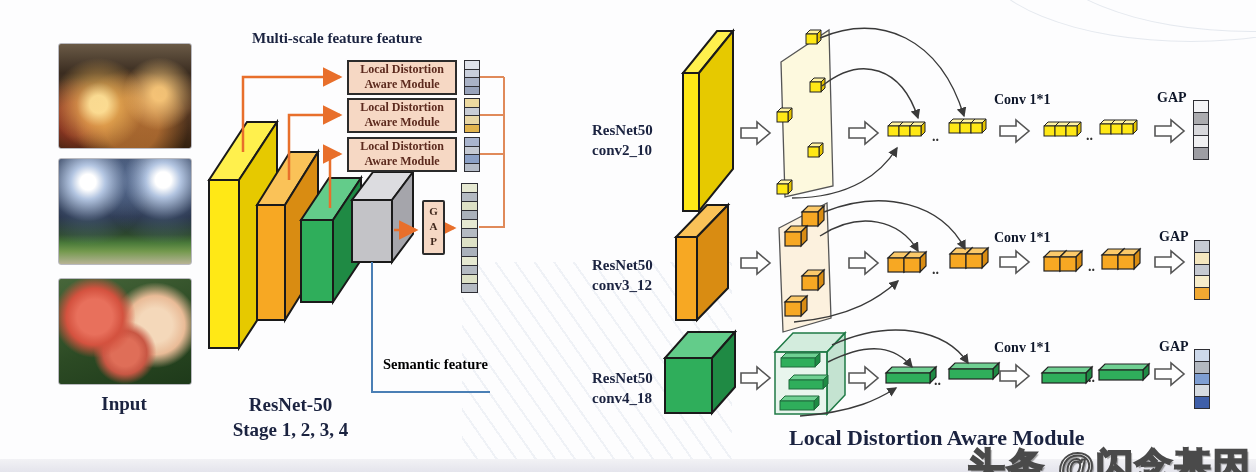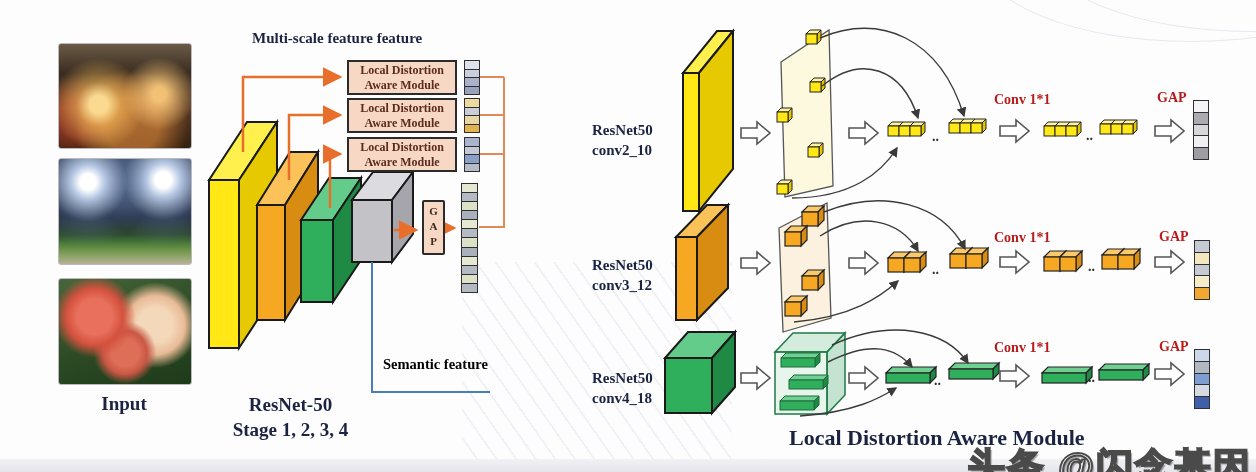--- a/index.html
+++ b/index.html
@@ -2,29 +2,29 @@
 <html><head>
 <meta charset="utf-8">
 <style>
   html,body{margin:0;padding:0;background:#fff}
   .canvas{position:relative;width:1256px;height:472px;background:#fdfdfe;overflow:hidden;
           font-family:"Liberation Serif",serif}
   .abs{position:absolute}
   .lbl{font-family:"Liberation Serif",serif;font-weight:bold;color:#1b2340}
   .photo{border:1px solid #b9b9bf;border-radius:3px}
   .ldam{background:#f6d8c4;border:2px solid #2b2b2b;display:flex;flex-direction:column;
-        align-items:center;justify-content:center;font:bold 12px "Liberation Serif",serif;
+        align-items:center;justify-content:flex-start;font:bold 12px "Liberation Serif",serif;
         color:#5c2a1e;line-height:15px;text-align:center;box-sizing:border-box}
   .gapbox{background:#f6d8c4;border:2px solid #2b2b2b;writing-mode:vertical-lr;text-orientation:upright;
         font:bold 11px "Liberation Serif",serif;color:#40281c;display:flex;align-items:center;
         justify-content:center;letter-spacing:3px;border-radius:2px;box-sizing:border-box}
   .stack{display:flex;flex-direction:column;gap:1px;background:#2e2e34;padding:1px;box-sizing:border-box}
   .stack div{flex:1}
   .rowlbl{font:bold 15px "Liberation Serif",serif;color:#1b2340;line-height:20px}
-  .minor{font:bold 14px "Liberation Serif",serif;color:#b91c1c}
+  .minor{font:bold 14px "Liberation Serif",serif;color:#0f172a}
   .wm{font:bold 37px "Liberation Sans",sans-serif;color:#fbfbfb;letter-spacing:2px;
       -webkit-text-stroke:2px #4a4a4a;text-shadow:2px 2px 1px rgba(70,70,70,.5);white-space:nowrap}
   .stripes{background:repeating-linear-gradient(55deg,rgba(140,160,190,.12) 0 2px,transparent 2px 16px)}
   .botbar{background:linear-gradient(#f2f2f5,#e4e4ec)}
   .arc{border:1px solid rgba(160,175,195,.25);border-radius:50%}
 </style>
 </head>
 <body>
 
 <div class="canvas">

